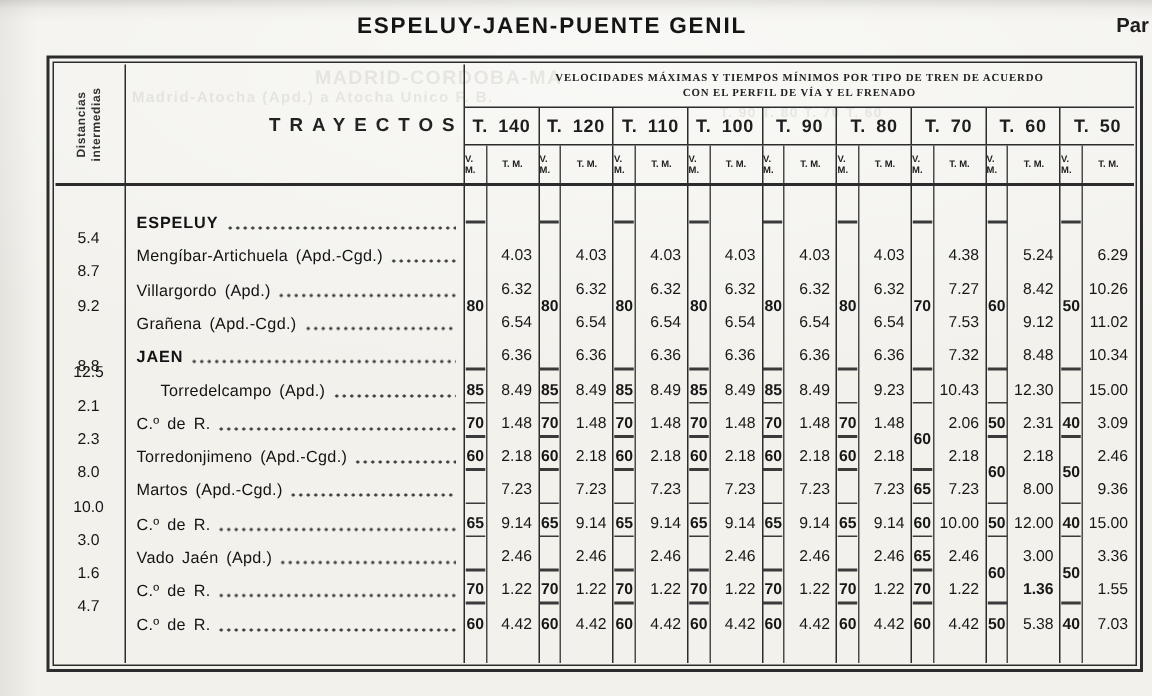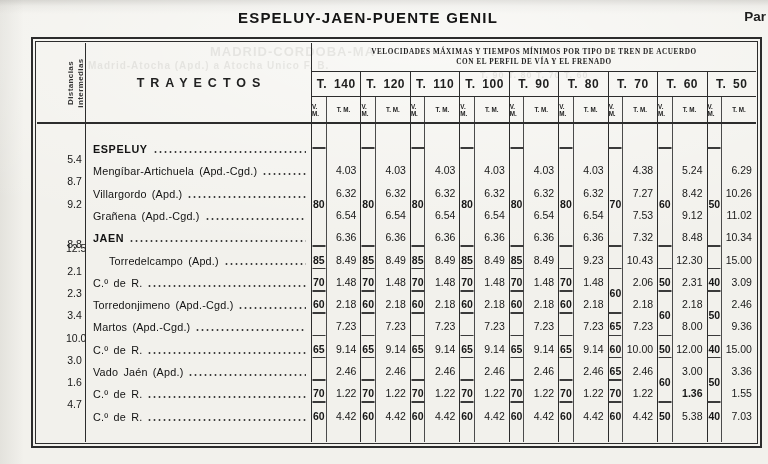--- a/index.html
+++ b/index.html
@@ -23,28 +23,28 @@
 
   
   .box { position:absolute; left:31px; top:37px; width:731px; height:411px;
     border:2px solid #2c2c2c; }
   .box::before { content:""; position:absolute; inset:2px; border:1px solid #2c2c2c; pointer-events:none; }
   .tbl { position:absolute; inset:4px; display:flex; flex-direction:column; }
 
   .hdr { height:81px; display:flex; border-bottom:2px solid #2c2c2c; }
   .bdy { flex:1; display:flex; position:relative; }
 
-  .c-dist  { width:20px;  border-right:1.4px solid #2c2c2c; position:relative;margin-left:29px; }
+  .c-dist  { width:47px;  border-right:1.4px solid #2c2c2c; position:relative; }
   .c-tray  { width:226px; border-right:1.6px solid #2c2c2c; position:relative; }
   .c-data  { flex:1; display:flex; position:relative; }
 
   .h-dist { display:flex; align-items:center; justify-content:center; }
   .rot { transform:rotate(-90deg); font-size:8px; font-weight:bold; letter-spacing:.4px;
          text-align:center; line-height:1.25; color:#333; white-space:nowrap; }
-  .h-tray { display:flex; align-items:center; justify-content:center;
+  .h-tray { display:flex; align-items:center; justify-content:flex-end;
     font-size:12.5px; font-weight:bold; letter-spacing:6px; color:#222; padding-left:6px; }
   .h-data { display:flex; flex-direction:column; }
   .h-band { height:29px; border-bottom:1.2px solid #2c2c2c; display:flex; flex-direction:column;
     align-items:center; justify-content:center; font-family:"Liberation Serif", serif;
     font-weight:bold; font-size:7.2px; letter-spacing:.6px; color:#222; line-height:1.45; text-align:center; }
   .h-types { height:25px; display:flex; border-bottom:1.2px solid #2c2c2c; }
   .h-type { flex:1; display:flex; align-items:center; justify-content:center;
     font-size:12px; font-weight:bold; letter-spacing:.5px; word-spacing:3px; }
   .h-type + .h-type { border-left:1.4px solid #2c2c2c; }
   .h-subs { flex:1; display:flex; }
@@ -200,21 +200,21 @@
 
       <div class="bdy">
         <div class="c-dist" id="distCol">
             <div class="dist-val" style="top: 28.15px;">5.4</div>
             <div class="dist-val" style="top: 50.45px;">8.7</div>
             <div class="dist-val" style="top: 72.75px;">9.2</div>
             <div class="dist-val" style="top: 113px;">8.8</div>
             <div class="dist-val" style="top: 117.35px;">12.5</div>
             <div class="dist-val" style="top: 139.65px;">2.1</div>
             <div class="dist-val" style="top: 161.95px;">2.3</div>
-            <div class="dist-val" style="top: 184.25px;">3.4</div>
+            <div class="dist-val" style="top: 184.25px;">8.0</div>
             <div class="dist-val" style="top: 206.55px;">10.0</div>
             <div class="dist-val" style="top: 228.85px;">3.0</div>
             <div class="dist-val" style="top: 251.15px;">1.6</div>
             <div class="dist-val" style="top: 273.45px;">4.7</div>
           </div>
         <div class="c-tray" id="trayCol">
             <div class="srow" style="top: 16px; align-items: flex-end;">
               <div class="sname b">ESPELUY</div>
               <div class="leader"></div>
             </div>

